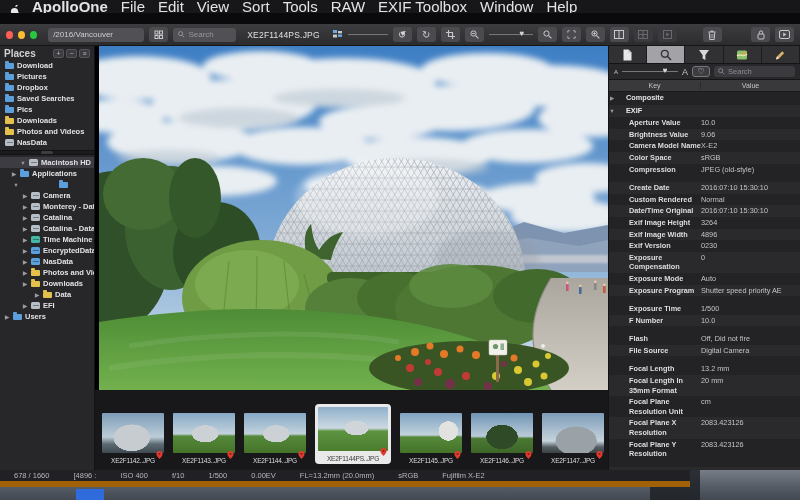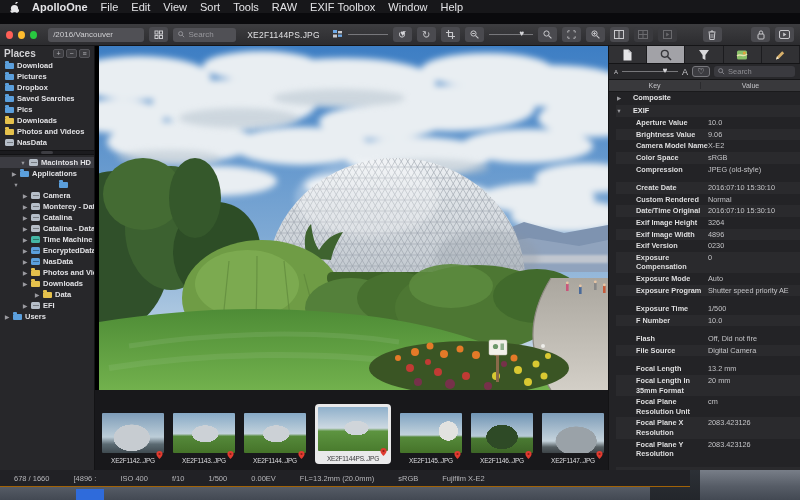--- a/index.html
+++ b/index.html
@@ -1,21 +1,21 @@
 <!DOCTYPE html>
 <html><head>
 <meta charset="utf-8">
 <style>
   html,body{margin:0;padding:0;background:#000;}
   *{box-sizing:border-box;font-family:"Liberation Sans",sans-serif;}
   .screen{position:relative;width:800px;height:500px;overflow:hidden;background:#14161c;}
 
   
   .menubar{position:absolute;left:0;top:0;width:800px;height:13px;background:#17171a;
-    display:flex;align-items:center;gap:13px;padding-left:10px;color:#e3e3e6;font-size:11px;}
+    display:flex;align-items:center;gap:13px;padding-left:10px;color:#e3e3e6;font-size:15px;}
   .menubar .app-name{font-weight:700;}
   .apple{width:9px;height:10px;display:inline-block;}
 
   .winstrip{position:absolute;left:0;top:13px;width:800px;height:11px;background:#0a0a0d;}
 
   
   .toolbar{position:absolute;left:0;top:24px;width:800px;height:22px;
     background:linear-gradient(#3d3d40,#2c2c2f);display:flex;align-items:center;
     padding:0 6px;gap:5px;border-bottom:1px solid #151517;}
   .tl{width:8px;height:8px;border-radius:50%;}
@@ -102,36 +102,36 @@
   .insp-filter .a1{font-size:6px;}
   .insp-filter .a2{font-size:9px;}
   .heart-btn{width:18px;height:11px;border:1px solid #77777c;border-radius:3px;background:#3c3c41;
     color:#d2d2d6;font-size:8px;display:flex;align-items:center;justify-content:center;}
   .insp-search{flex:1;height:11px;background:#3a3a3f;border-radius:3px;display:flex;align-items:center;
     gap:3px;padding:0 4px;color:#8d8d92;font-size:7.5px;}
   .kv-head{display:flex;height:12px;background:#39393c;border-bottom:1px solid #1a1a1c;
     color:#c4c4c8;font-size:7px;align-items:center;}
   .kv-head .k{width:92px;text-align:center;border-right:1px solid #2a2a2d;}
   .kv-head .v{flex:1;text-align:center;}
-  .erows{font-size:7.3px;padding-left:7px;}
+  .erows{font-size:7.3px;}
   .erow{display:flex;line-height:9.6px;padding:1px 0;}
   .erow:nth-child(even){background:#2a2a2d;}
   .erow .k{width:72px;margin-left:20px;color:#dededf;font-weight:600;}
   .erow .v{flex:1;margin-left:0;color:#c4c4c7;padding-right:2px;}
   .erow.section .k{margin-left:11px;width:160px;font-weight:700;color:#e6e6e8;}
   .erow.gap{margin-top:7px;}
   .erow .disc{margin-top:1px;}
 
   
   .desktop{position:absolute;left:0;top:470px;width:800px;height:30px;
     background:linear-gradient(180deg,#787e88 0%,#565c66 55%,#434953 100%);}
   .stand{position:absolute;left:650px;top:470px;width:50px;height:30px;background:linear-gradient(#2c3036,#23262b);}
   .bluepatch{position:absolute;left:76px;top:489px;width:28px;height:11px;background:#2f6bdb;}
   .statusbar{position:absolute;left:0;top:470px;width:690px;height:17px;background:#212125;
-    border-bottom:1px solid #a16207;display:flex;align-items:center;color:#b6b6ba;font-size:7.5px;
+    border-bottom:6px solid #a16207;display:flex;align-items:center;color:#b6b6ba;font-size:7.5px;
     padding-left:14px;gap:0;}
   .statusbar span{margin-right:24px;white-space:nowrap;}
 </style>
 </head>
 <body>
 
 <div class="screen">
 
   <div class="menubar">
     <span class="apple">

